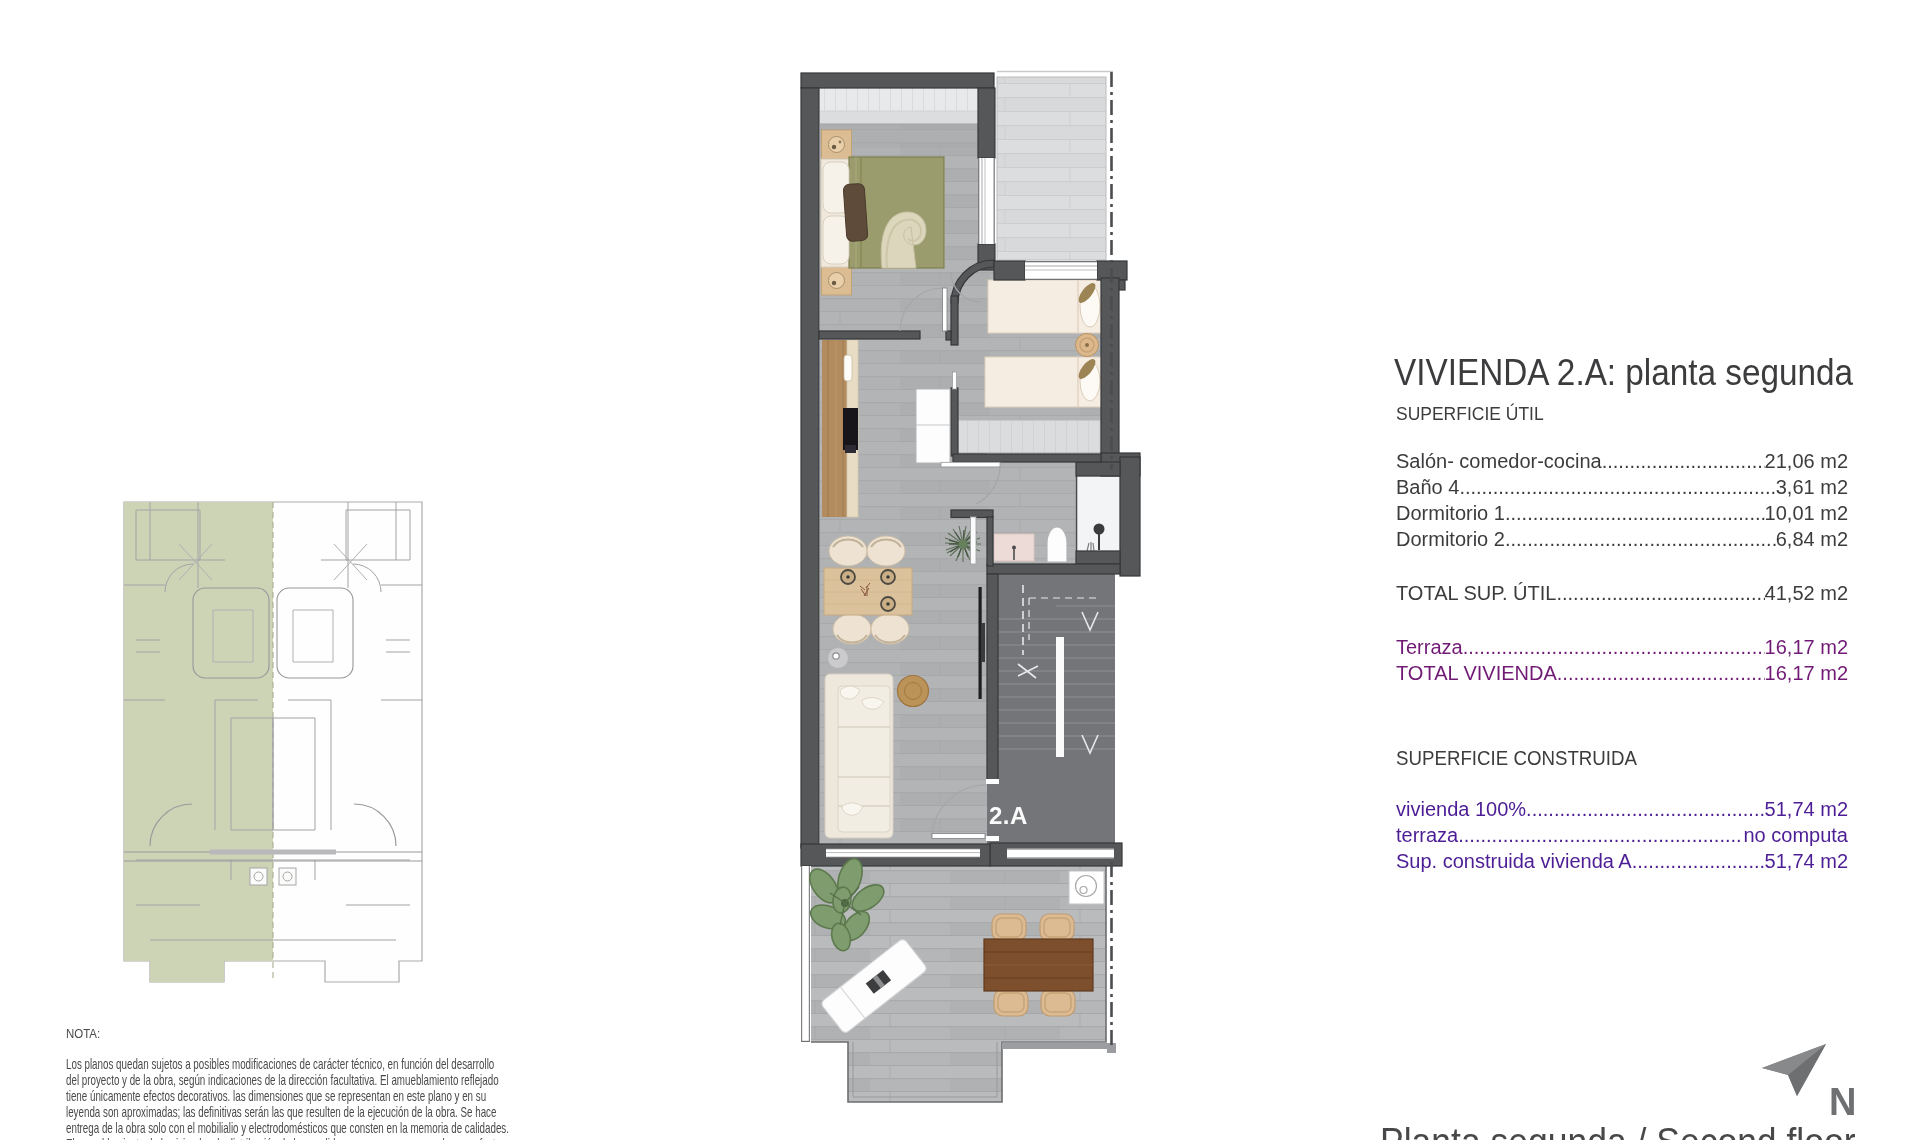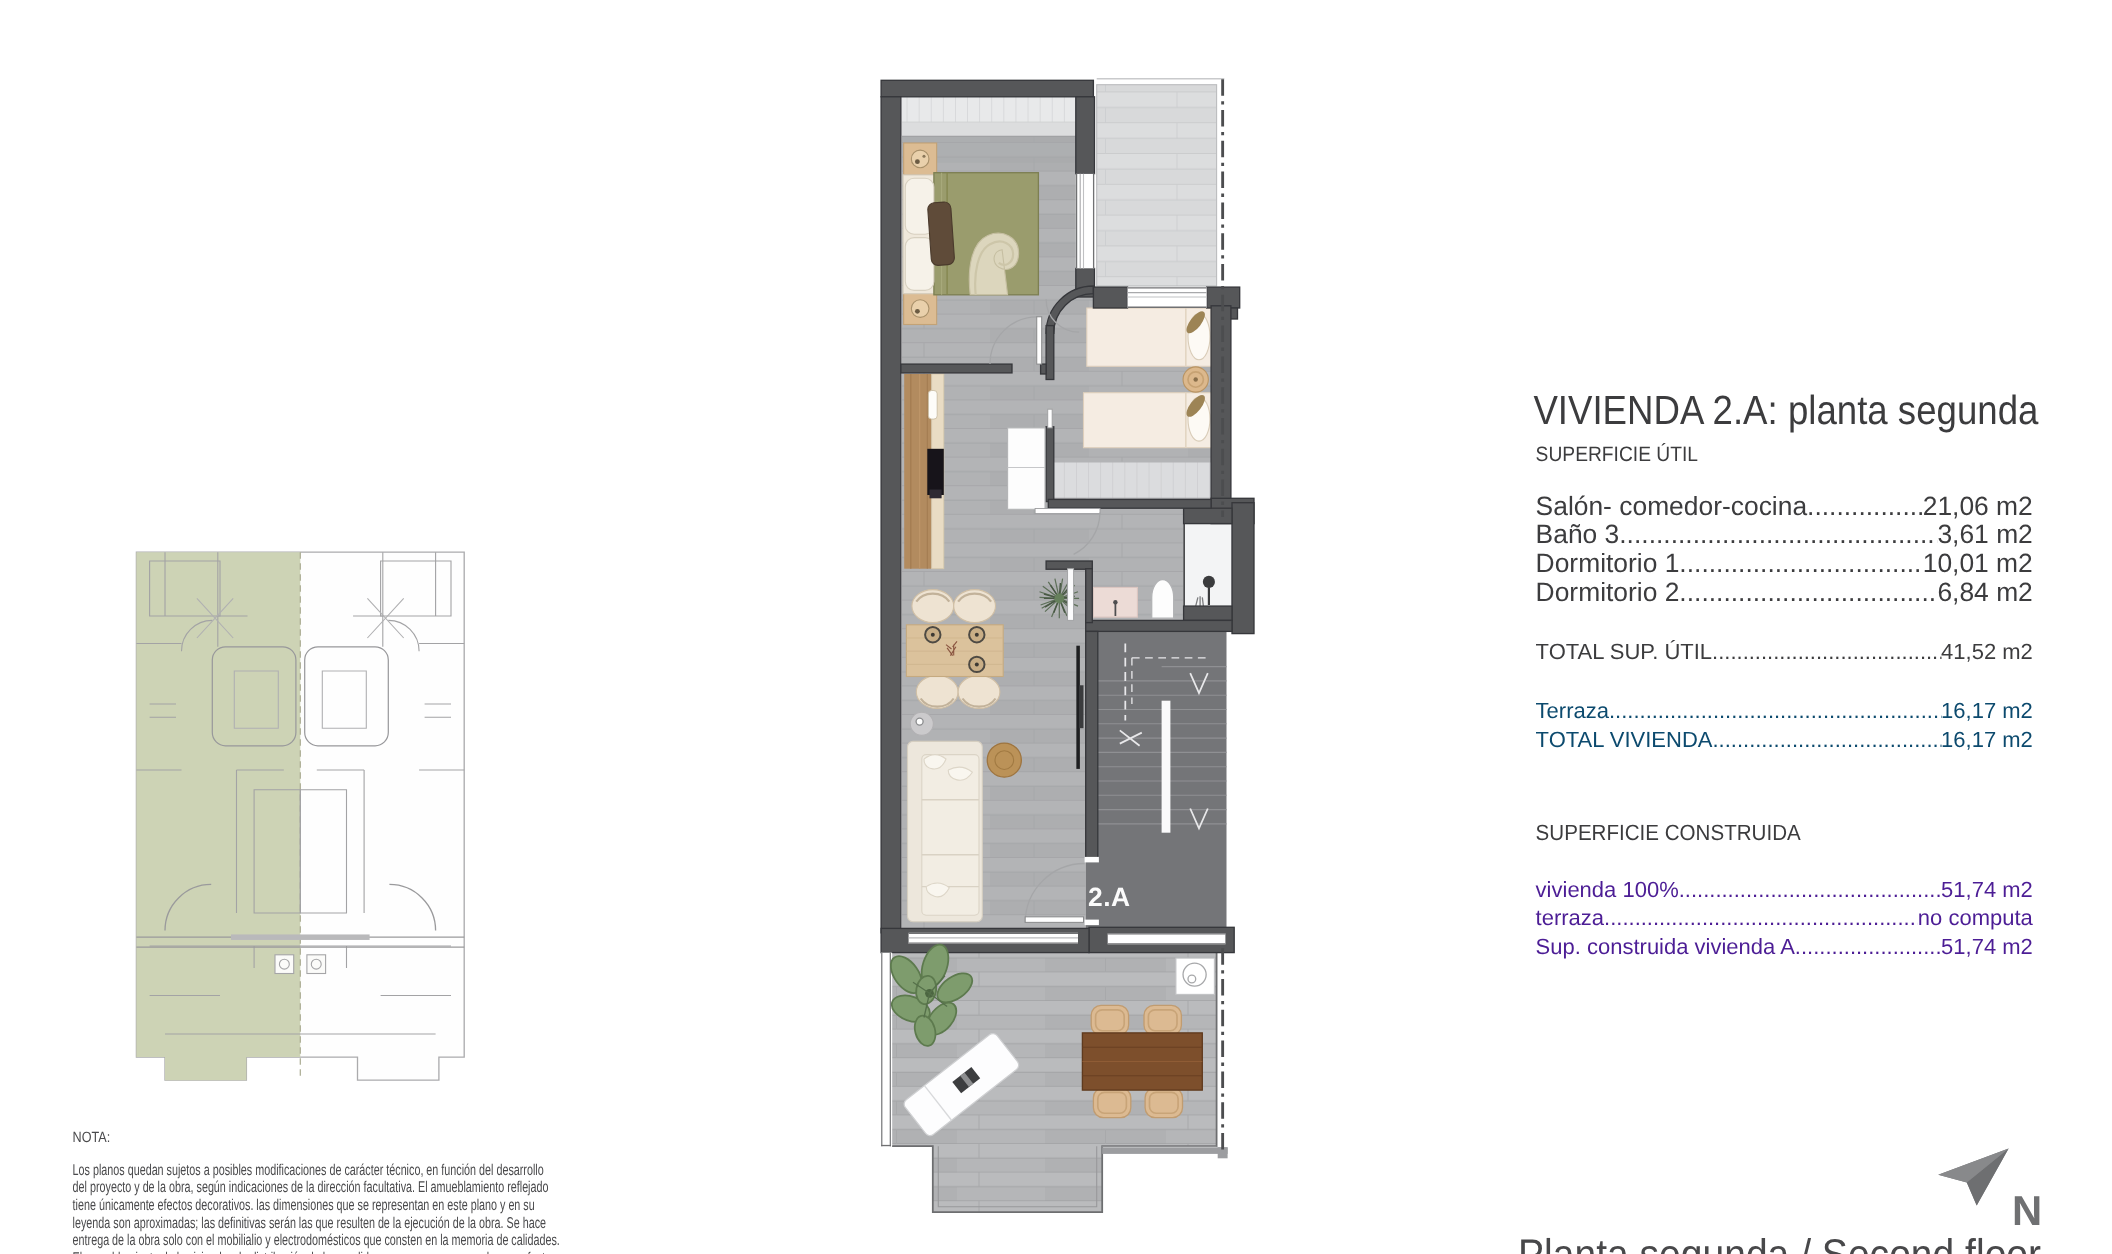--- a/index.html
+++ b/index.html
@@ -343,28 +343,28 @@
 <path d="M1826,1044 L1788,1075 L1797,1096 Z" fill="#6e6f71"></path>
 <path d="M1826,1044 L1762,1068 L1788,1075 Z" fill="#88898b"></path>
 </g>
 
 <g id="north"></g>
 </svg>
 
 <div class="abs t" style="left:1394px;top:352px;font-size:37px;color:#3c3c3e;transform:scaleX(0.90);transform-origin:left center;">VIVIENDA 2.A: planta segunda</div>
 <div class="abs t" style="left:1396px;top:403px;font-size:19px;color:#3c3c3e;transform:scaleX(0.92);transform-origin:left center;">SUPERFICIE ÚTIL</div>
 
-<div class="abs" style="left:1396px;top:448px;width:452px;font-size:24px;line-height:26px;color:#3c3c3e;">
+<div class="abs" style="left:1396px;top:448px;width:452px;font-size:20px;line-height:26px;color:#3c3c3e;">
   <div class="row">
       <span>Salón- comedor-cocina</span>
       <span class="dots">....................................................................</span>
       <span>21,06 m2</span>
     </div>
   <div class="row">
-      <span>Baño 3</span>
+      <span>Baño 4</span>
       <span class="dots">....................................................................</span>
       <span>3,61 m2</span>
     </div>
   <div class="row">
       <span>Dormitorio 1</span>
       <span class="dots">....................................................................</span>
       <span>10,01 m2</span>
     </div>
   <div class="row">
       <span>Dormitorio 2</span>
@@ -372,21 +372,21 @@
       <span>6,84 m2</span>
     </div>
 </div>
 <div class="abs" style="left:1396px;top:580px;width:452px;font-size:20px;line-height:26px;color:#3c3c3e;text-align:right;">
   <div class="row">
       <span>TOTAL SUP. ÚTIL</span>
       <span class="dots">....................................................................</span>
       <span>41,52 m2</span>
     </div>
 </div>
-<div class="abs" style="left:1396px;top:634px;width:452px;font-size:20px;line-height:26px;color:#0c4a6e;">
+<div class="abs" style="left:1396px;top:634px;width:452px;font-size:20px;line-height:26px;color:#701a75;">
   <div class="row">
       <span>Terraza</span>
       <span class="dots">....................................................................</span>
       <span>16,17 m2</span>
     </div>
   <div class="row">
       <span>TOTAL VIVIENDA</span>
       <span class="dots">....................................................................</span>
       <span>16,17 m2</span>
     </div>

